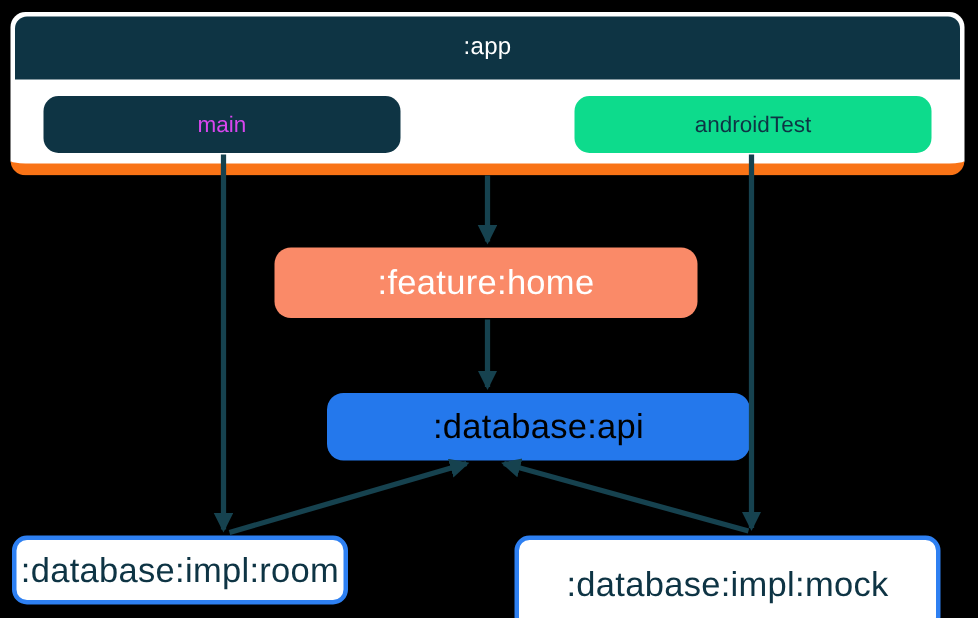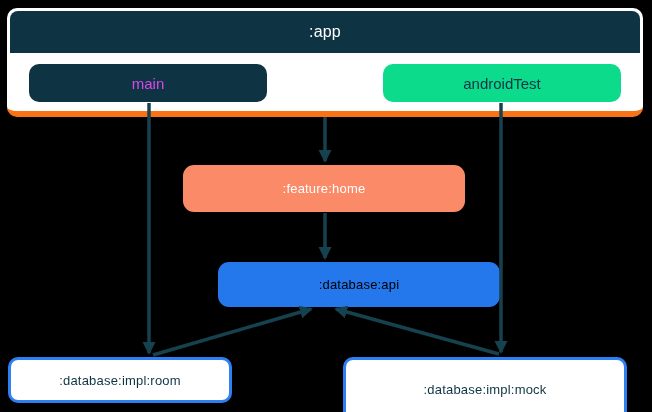--- a/index.html
+++ b/index.html
@@ -12,21 +12,21 @@
     font-family: "Liberation Sans", sans-serif;
     -webkit-font-smoothing: antialiased;
   }
   .app-container {
     position: absolute;
     left: 7px; top: 8px;
     width: 636px; height: 109px;
     box-sizing: border-box;
     background: #ffffff;
     border-radius: 10px;
-    border-bottom: 6px solid #f97316;
+    border-bottom: 8px solid #f97316;
     padding: 3px;
   }
   .app-header {
     height: 42px;
     background: #0e3444;
     border-radius: 8px 8px 0 0;
     display: flex;
     align-items: center;
     justify-content: center;
     color: #ffffff;
@@ -51,21 +51,21 @@
   }
   .pill-main { background: #0e3444; color: #d946ef; }
   .pill-androidtest { background: #0ddb8c; color: #0e3444; }
 
   .node {
     position: absolute;
     box-sizing: border-box;
     display: flex;
     align-items: center;
     justify-content: center;
-    font-size: 13px;
+    font-size: 23px;
     border-radius: 11px;
     letter-spacing: 0.2px;
   }
   .node-feature { left: 183px; top: 165px; width: 282px; height: 47px; background: #fa8a68; color: #ffffff; }
   .node-api     { left: 183px; top: 262px; width: 282px; height: 45px; background: #2478ec; color: #000000; margin-left: 35px; }
   .node-impl    { background: #ffffff; border: 3px solid #2e80f2; color: #0e3444; border-radius: 10px; }
   .node-room    { left: 8px;   top: 357px; width: 224px; height: 46px; }
   .node-mock    { left: 343px; top: 357px; width: 284px; height: 64px; }
 
   .edges-overlay {

